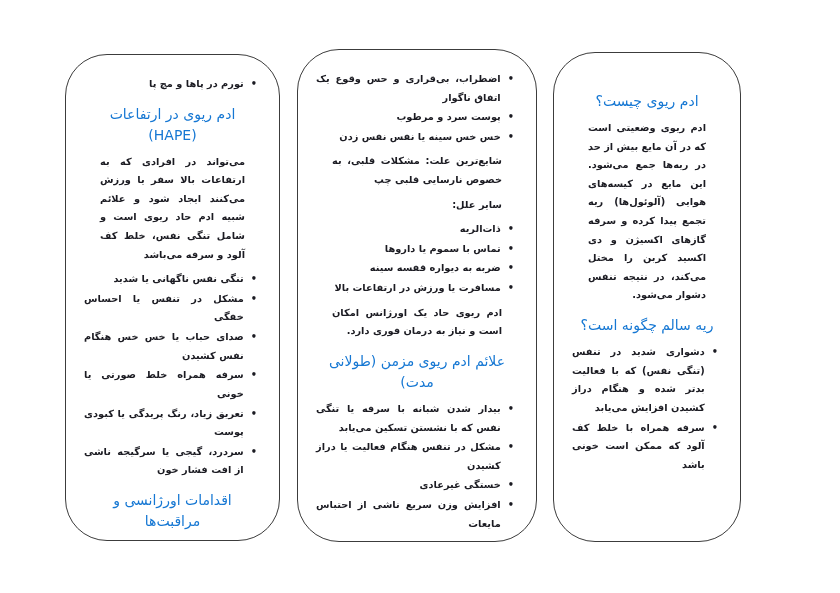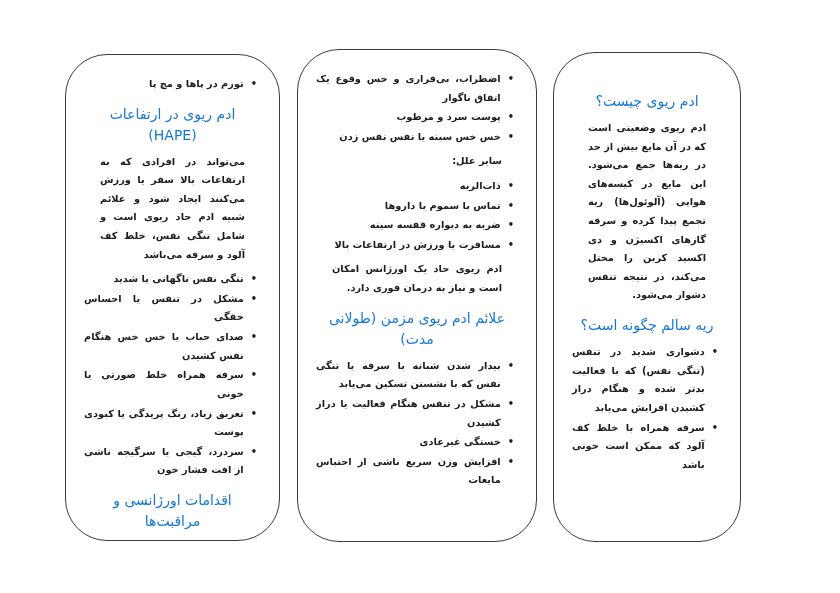--- a/index.html
+++ b/index.html
@@ -56,20 +56,21 @@
       </div>
       <div class="bullet-item">
         <span class="marker">•</span>
         <span class="text">پوست سرد و مرطوب</span>
       </div>
       <div class="bullet-item">
         <span class="marker">•</span>
         <span class="text">خس خس سینه یا نفس نفس زدن</span>
       </div>
     </div>
+    <div class="para">شایع‌ترین علت: مشکلات قلبی، به خصوص نارسایی قلبی چپ</div>
     <div class="para">سایر علل:</div>
     <div class="bullets">
       <div class="bullet-item">
         <span class="marker">•</span>
         <span class="text">ذات‌الریه</span>
       </div>
       <div class="bullet-item">
         <span class="marker">•</span>
         <span class="text">تماس با سموم یا داروها</span>
       </div>

